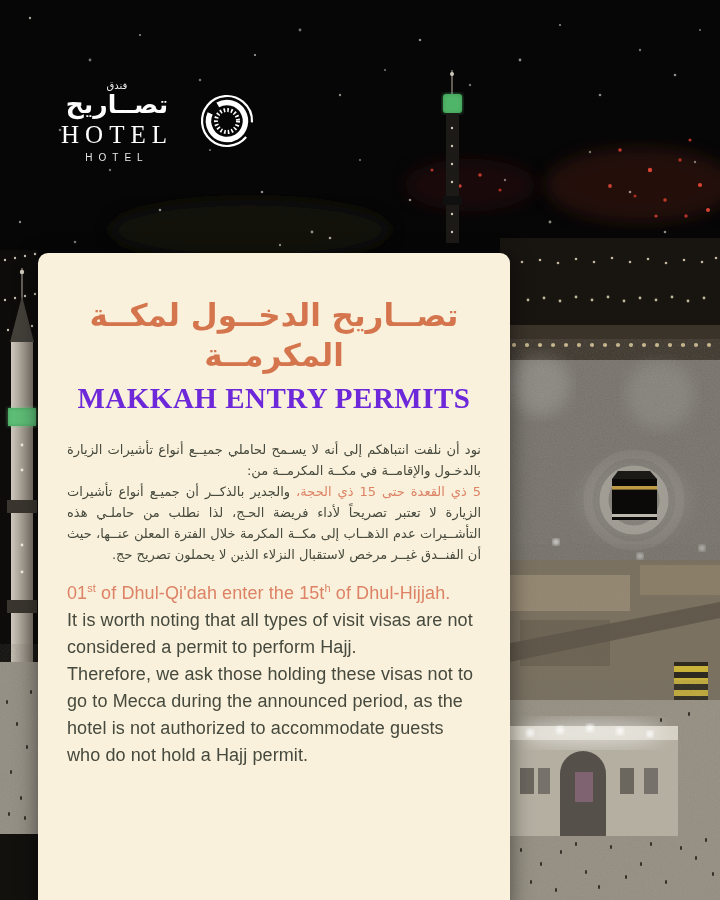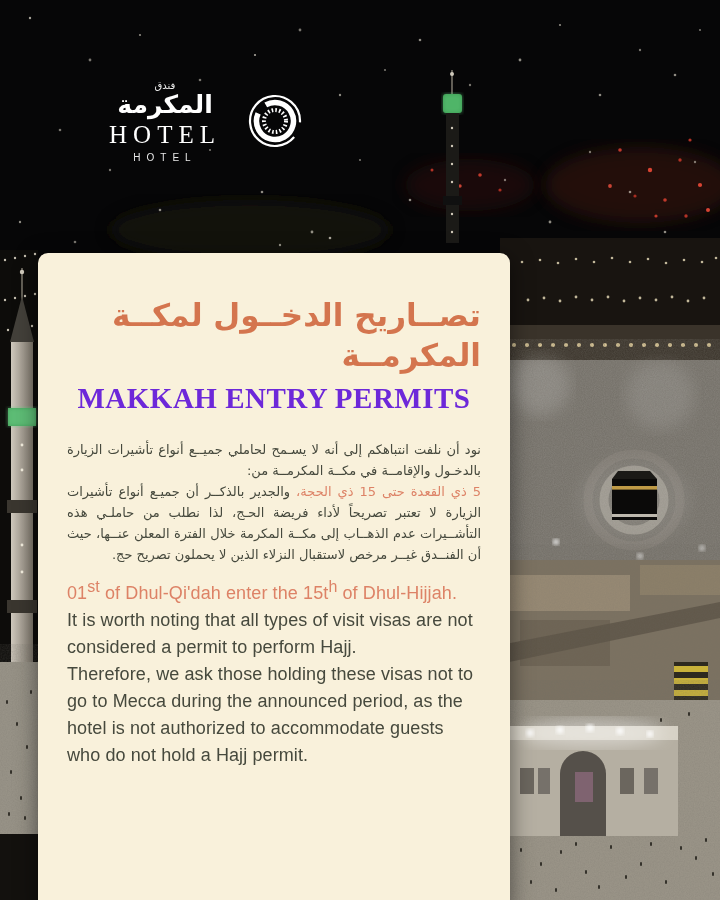--- a/index.html
+++ b/index.html
@@ -1,40 +1,40 @@
 <!DOCTYPE html>
 <html><head>
 <meta charset="utf-8">
 <style>
   html,body{margin:0;padding:0;background:#000;}
   .stage{position:relative;width:720px;height:900px;overflow:hidden;
          background:#060607;font-family:"Liberation Sans",sans-serif;}
   .bg-svg{position:absolute;left:0;top:0;z-index:1;}
 
   
-  .logo{position:absolute;left:56px;top:80px;z-index:3;display:flex;align-items:center;gap:21px;color:#fff;margin-left:48px;}
+  .logo{position:absolute;left:56px;top:80px;z-index:3;display:flex;align-items:center;gap:21px;color:#fff;}
   .logo-col{width:122px;text-align:center;}
   .logo-hotel-ar{font-family:"DejaVu Sans",sans-serif;font-size:10px;letter-spacing:3px;opacity:.95;}
   .logo-name-ar{font-family:"DejaVu Sans",sans-serif;font-size:25px;line-height:1.15;font-weight:bold;}
   .logo-name-en{font-family:"Liberation Serif",serif;font-size:25px;letter-spacing:6px;margin-top:2px;line-height:1;}
   .logo-type-en{font-size:10px;letter-spacing:6px;margin-top:5px;opacity:.9;}
 
   
   .card{position:absolute;left:38px;top:253px;width:472px;height:660px;z-index:2;
         background:#F9F1DB;border-radius:10px;box-sizing:border-box;
         padding:42px 29px 0 29px;box-shadow:0 5px 22px rgba(0,0,0,.5);}
   .title-ar{direction:rtl;font-family:"DejaVu Sans",sans-serif;font-weight:bold;
-            font-size:31px;line-height:1.3;color:#D4754E;}
+            font-size:31px;line-height:1.3;color:#D4754E;text-align:center;}
   .title-en{font-family:"Liberation Serif",serif;font-weight:bold;font-size:29px;
             color:#6d28d9;text-align:center;margin-top:6px;letter-spacing:.5px;}
   .body-ar{direction:rtl;font-family:"DejaVu Sans",sans-serif;font-size:13px;
            line-height:1.62;color:#46493D;text-align:justify;margin-top:24px;}
   .body-en{font-size:18px;line-height:1.5;color:#46493D;margin-top:15px;letter-spacing:.1px;}
   .hl{color:#DD8266;}
-  .sup{font-size:16px;vertical-align:super;line-height:0;}
+  .sup{font-size:11px;vertical-align:super;line-height:0;}
 </style>
 </head>
 <body>
 
 <div class="stage">
 
   <svg class="bg-svg" width="720" height="900" viewBox="0 0 720 900" aria-hidden="true">
     <defs>
       <filter id="grainD" x="-10%" y="-10%" width="120%" height="120%">
         <feTurbulence type="fractalNoise" baseFrequency="0.9" numOctaves="2" stitchTiles="stitch"></feTurbulence>
@@ -312,21 +312,21 @@
         <rect x="8" y="812" width="2" height="4" rx="1"></rect>
           <rect x="24" y="816" width="2" height="4" rx="1"></rect>
       </g>
       <rect x="0" y="834" width="38" height="66" fill="#13110e"></rect>
     </g>
   </svg>
 
   <div class="logo">
     <div class="logo-col">
       <div class="logo-hotel-ar" dir="rtl" lang="ar">فندق</div>
-      <div class="logo-name-ar" dir="rtl" lang="ar">المكرمة</div>
+      <div class="logo-name-ar" dir="rtl" lang="ar">تصــاريح</div>
       <div class="logo-name-en">HOTEL</div>
       <div class="logo-type-en">HOTEL</div>
     </div>
     <svg width="56" height="56" viewBox="0 0 56 56" aria-hidden="true">
       <circle cx="28" cy="28" r="25" fill="none" stroke="#ffffff" stroke-width="2.2" stroke-dasharray="140 17" transform="rotate(40 28 28)"></circle>
       <circle cx="28" cy="28" r="18.5" fill="none" stroke="#ffffff" stroke-width="5.5" stroke-dasharray="104 12" transform="rotate(-120 28 28)"></circle>
       <circle cx="28" cy="28" r="11" fill="none" stroke="#ffffff" stroke-width="4" stroke-dasharray="1.6 2.1"></circle>
     </svg>
   </div>
 

